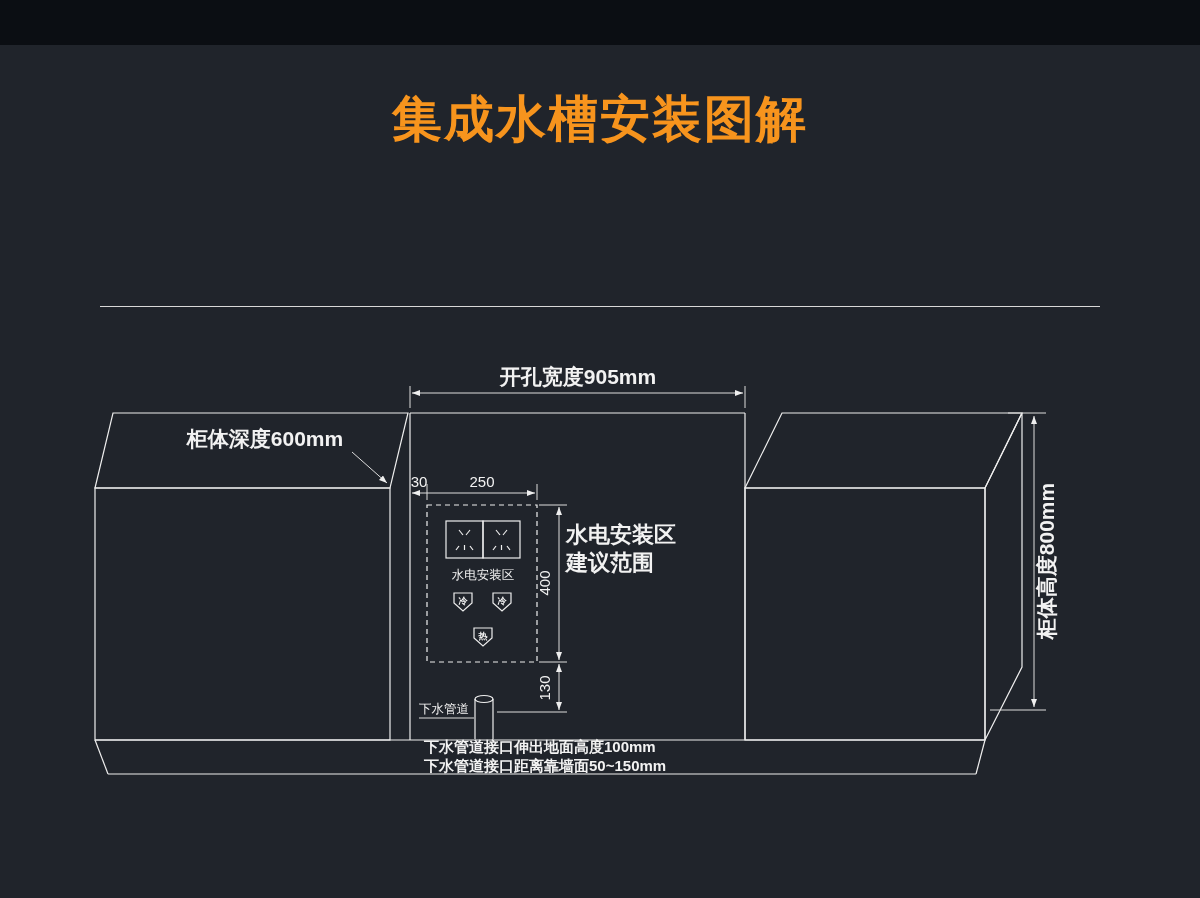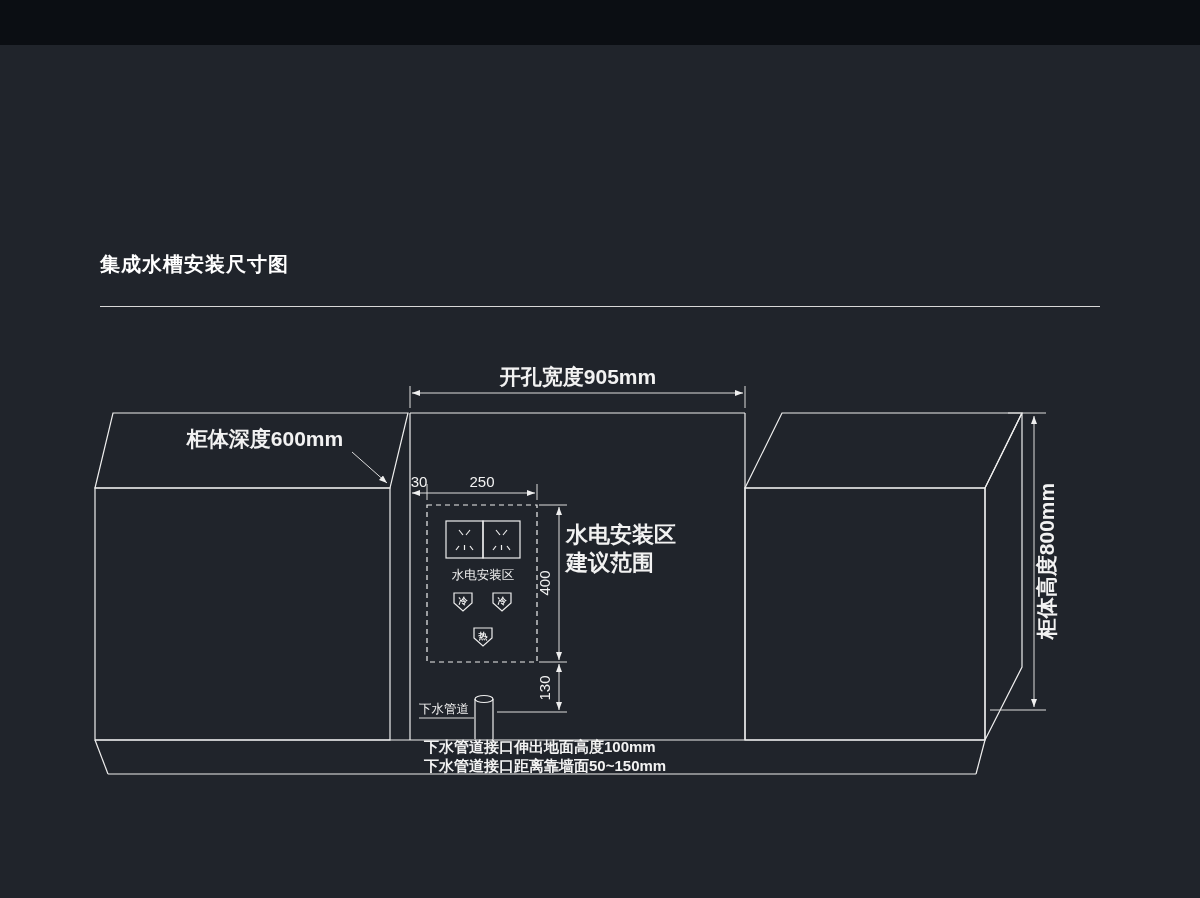--- a/index.html
+++ b/index.html
@@ -40,22 +40,22 @@
   svg.diagram .zone-note{font-size:22px;font-weight:bold;}
   svg.diagram .glyph{font-size:9px;font-weight:bold;}
 </style>
 </head>
 <body>
 
 <div class="page">
 
   <div class="top-bar"></div>
 
+  <h1 class="title">集成水槽安装图解</h1>
 
-  <h2 class="section-title">集成水槽安装尺寸图</h2>
   <div class="divider"></div>
 
   <svg class="diagram" width="1200" height="898" viewBox="0 0 1200 898">
     <defs>
       <marker id="arrow" markerWidth="12" markerHeight="8" refX="8" refY="3" orient="auto-start-reverse" markerUnits="userSpaceOnUse">
         <path d="M0,0 L8,3 L0,6 Z" fill="#eeeeee"></path>
       </marker>
     </defs>
 
     <g class="ln">

